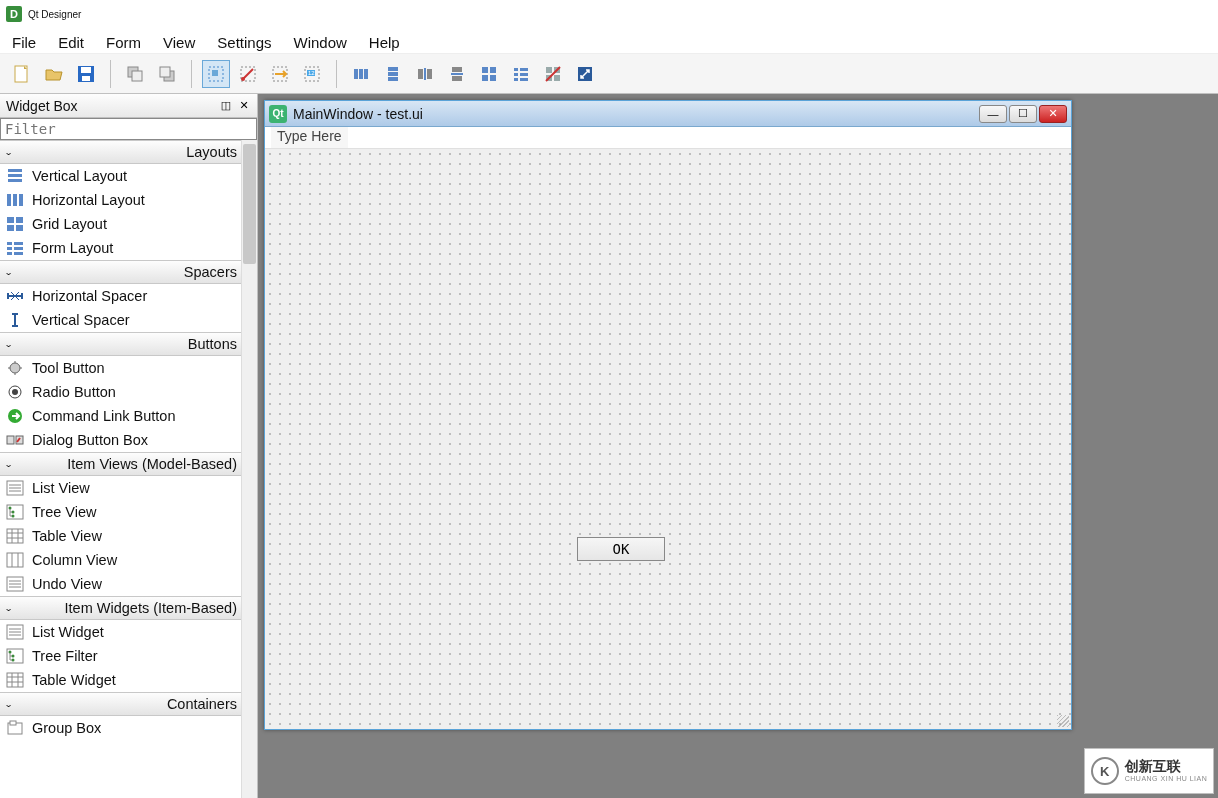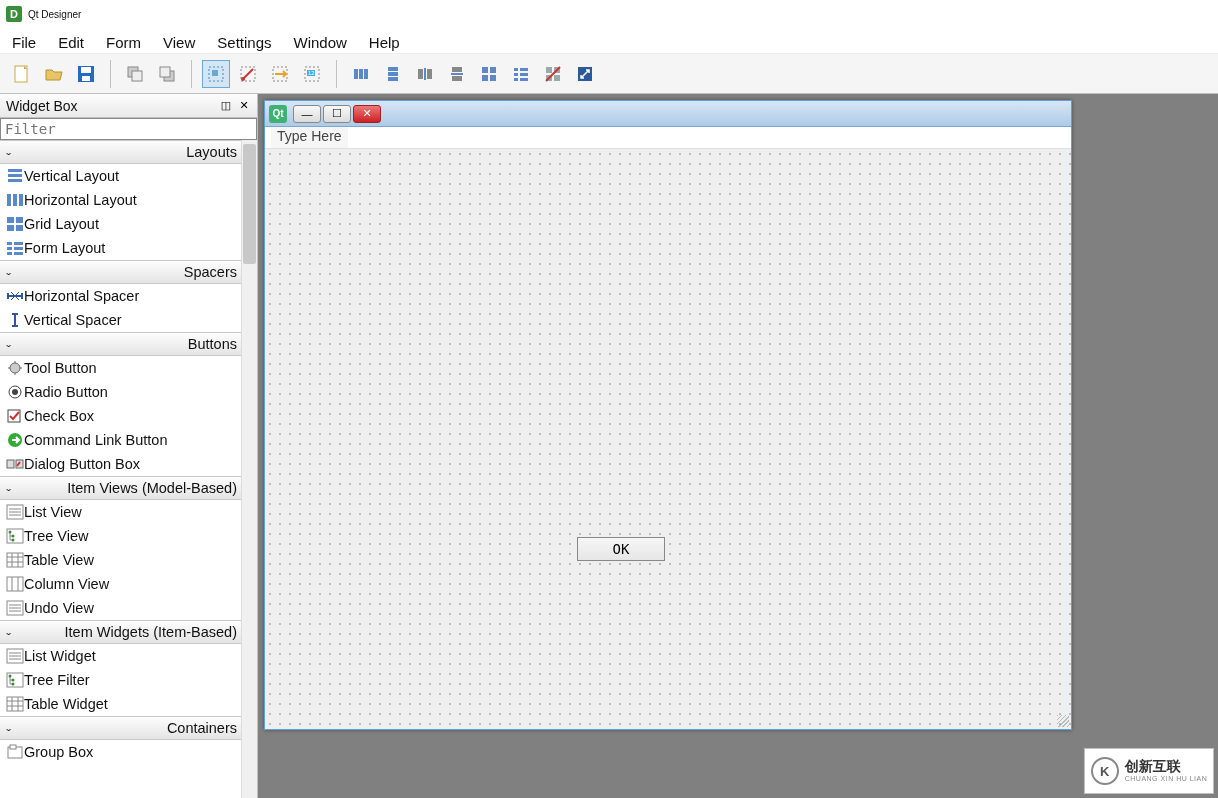--- a/index.html
+++ b/index.html
@@ -27,21 +27,21 @@
 .wb-header-title { font-size: 14px; color:#111; }
 .wb-header-controls { display:flex; gap:4px; }
 .wb-header-controls span { width:14px; height:14px; display:inline-flex; align-items:center; justify-content:center; font-size:11px; cursor:default;}
 .wb-filter { width: 100%; border:1px solid #888; font-family: monospace; font-size: 14px; padding:2px 4px; color:#a21caf; height:22px;}
 
 .wb-tree { flex:1; overflow-y: auto; font-size: 14.5px; color:#111; position:relative;}
 .wb-tree-inner { padding-right: 16px; }
 .wb-cat { background: linear-gradient(#fdfdfd,#e4e4e4); border-top:1px solid #c8c8c8; border-bottom:1px solid #c8c8c8; padding:3px 4px; display:flex; align-items:center; gap:4px; }
 .wb-cat .chev { font-size:11px; transform:scaleY(0.7);}
 .wb-cat .cat-label { flex:1; text-align:right; font-size:14.5px;}
-.wb-item { padding:4px 4px 4px 6px; display:flex; align-items:center; }
+.wb-item { padding:4px 4px 4px 6px; display:flex; align-items:center; gap:8px; }
 .wb-item .wicon { width:18px; height:16px; display:inline-flex; align-items:center; justify-content:center; font-size:12px;}
 .wb-scrollbar { position:absolute; right:0; top:0; bottom:0; width:16px; background:#f0f0f0; border-left:1px solid #ddd;}
 .wb-scrollbar .thumb { position:absolute; left:1px; right:1px; top:4px; height:120px; background:#c8c8c8; border-radius:2px;}
 
 
 .canvas-area { flex: 1; background: #808080; padding: 6px; position:relative;}
 .design-window { background:#a21caf; width: 808px; height: 630px; border:1px solid #5aa3d8; box-shadow: 0 0 4px rgba(0,0,0,0.4);}
 .dw-titlebar { height:26px; background: linear-gradient(#d8e6f4,#aecae8); display:flex; align-items:center; padding:0 4px; border-bottom:1px solid #7aa8ce;}
 .dw-titlebar .qt-icon { width:18px; height:18px; background:#3cb371; border-radius:3px; color:#fff; font-size:10px; font-weight:bold; display:inline-flex;align-items:center;justify-content:center; margin-right:6px;}
 .dw-titlebar .dw-title { font-size:14px; color:#111; flex:1;}
@@ -306,29 +306,20 @@
               <svg width="18" height="16">
                 <circle cx="9" cy="8" r="6" fill="#fff" stroke="#444"></circle>
                 <circle cx="9" cy="8" r="3" fill="#444"></circle>
               </svg>
             </span>
             <span>Radio Button</span>
           </div>
           <div class="wb-item">
             <span class="wicon">
               <svg width="18" height="16">
-                <rect x="2" y="2" width="12" height="12" fill="#fff" stroke="#444"></rect>
-                <path d="M4 8 L7 11 L13 4" stroke="#c33" stroke-width="2" fill="none"></path>
-              </svg>
-            </span>
-            <span>Check Box</span>
-          </div>
-          <div class="wb-item">
-            <span class="wicon">
-              <svg width="18" height="16">
                 <circle cx="9" cy="8" r="7" fill="#3a3"></circle>
                 <path d="M6 8 L12 8 M10 5 L13 8 L10 11" stroke="#fff" stroke-width="2" fill="none"></path>
               </svg>
             </span>
             <span>Command Link Button</span>
           </div>
           <div class="wb-item">
             <span class="wicon">
               <svg width="18" height="16">
                 <rect x="1" y="4" width="7" height="8" fill="#ddd" stroke="#666"></rect>
@@ -454,20 +445,21 @@
       <div class="wb-scrollbar">
           <div class="thumb"></div>
         </div>
     </div>
   </div>
 
   <div class="canvas-area">
     <div class="design-window">
       <div class="dw-titlebar">
         <span class="qt-icon">Qt</span>
+        <span class="dw-title">MainWindow - test.ui</span>
         <span class="dw-btns">
           <span class="dw-btn">—</span>
           <span class="dw-btn">☐</span>
           <span class="dw-btn close">✕</span>
         </span>
       </div>
       <div class="dw-menubar">
         <span class="type-here">Type Here</span>
       </div>
       <div class="dw-canvas">

